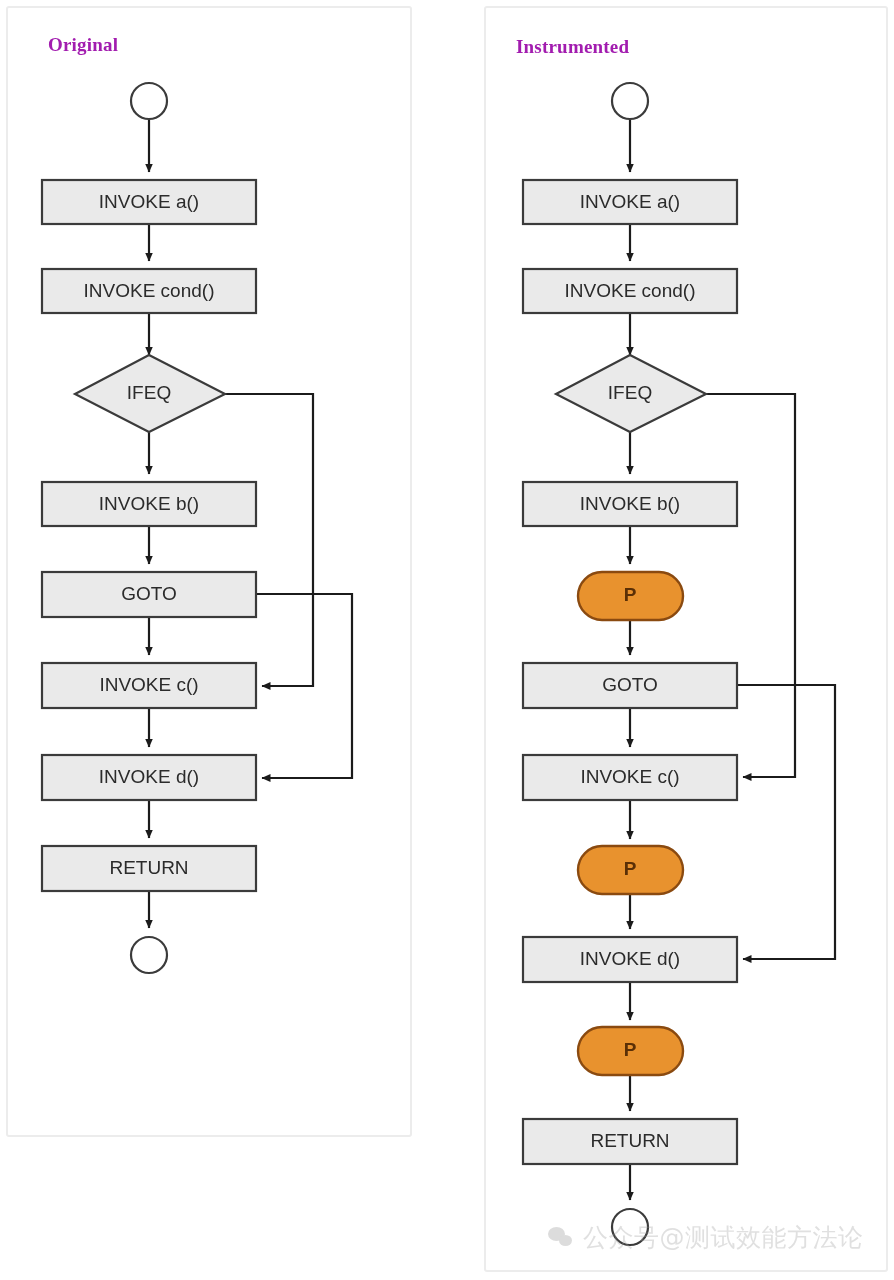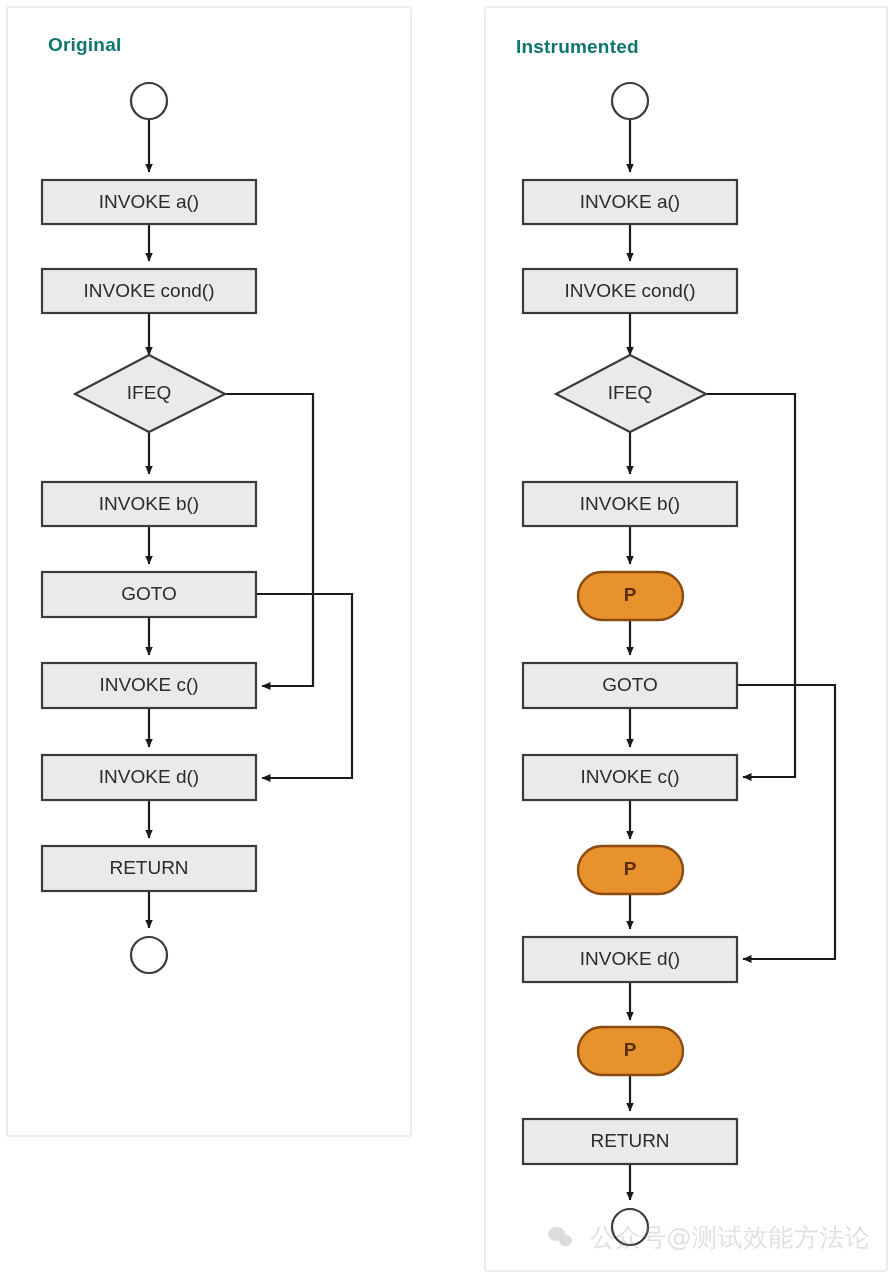--- a/index.html
+++ b/index.html
@@ -34,23 +34,24 @@
   #panel-instrumented {
     left: 484px;
     top: 6px;
     width: 404px;
     height: 1266px;
   }
   .panel-title {
     position: absolute;
     font-size: 19px;
     font-weight: bold;
-    color: #0f766e;
+    color: #a21caf;
     letter-spacing: 0.2px;
     white-space: nowrap;
+    font-family: Liberation Serif, serif;
   }
   #title-original { left: 48px; top: 34px; }
   #title-instrumented { left: 516px; top: 36px; }
 
   svg.flow {
     position: absolute;
     left: 0;
     top: 0;
     overflow: visible;
   }
@@ -96,21 +97,21 @@
     stroke-linejoin: miter;
   }
 
   
   #watermark {
     position: absolute;
     left: 548px;
     top: 1221px;
     display: flex;
     align-items: center;
-    gap: 16px;
+    gap: 9px;
     opacity: 0.30;
     pointer-events: none;
   }
   #watermark .wm-icon {
     width: 26px;
     height: 22px;
     position: relative;
     flex: none;
   }
   #watermark .wm-icon .b1,

